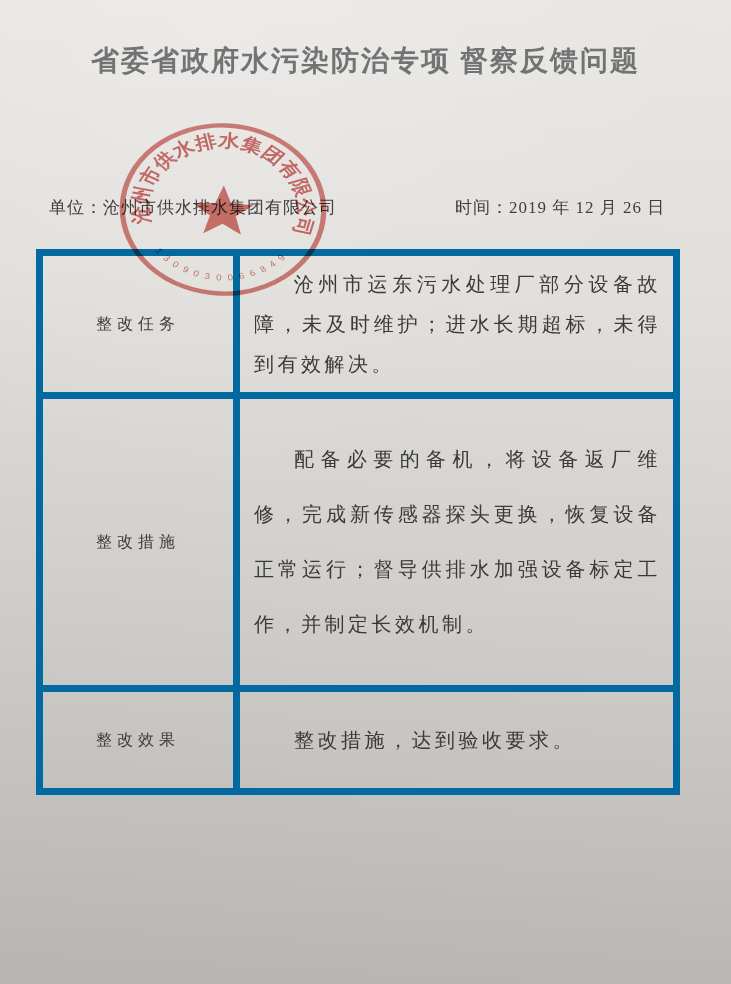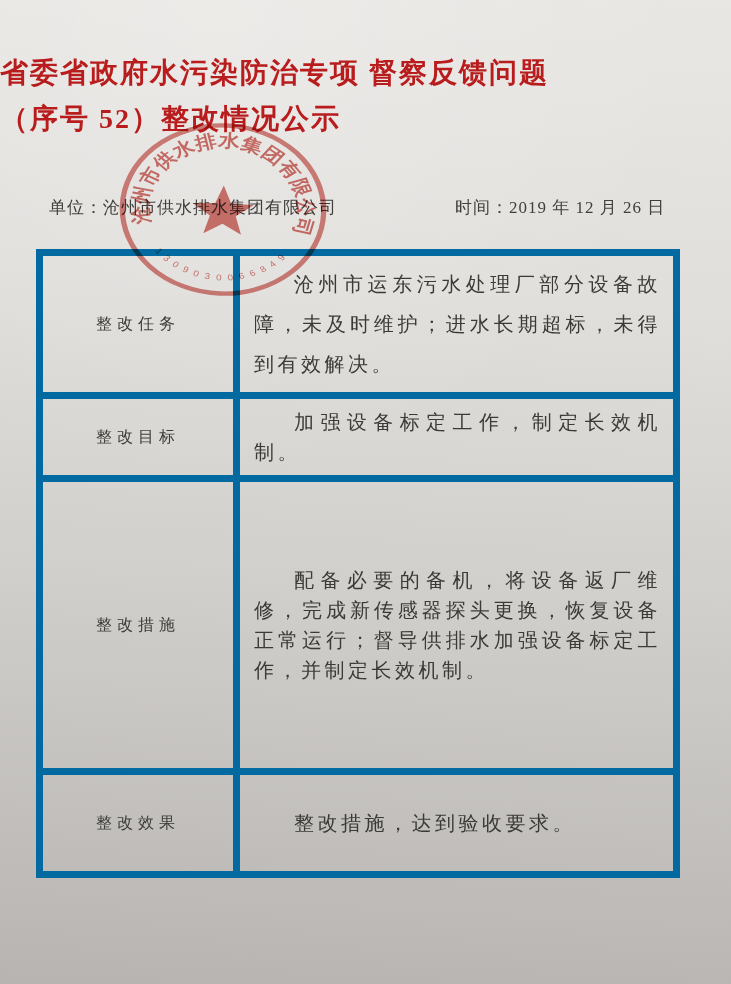--- a/index.html
+++ b/index.html
@@ -6,82 +6,75 @@
   body{
     width:731px;height:984px;overflow:hidden;position:relative;
     font-family:"Liberation Serif","DejaVu Serif",serif;
     color:#3b3a37;
     background:
       radial-gradient(120% 90% at 30% 0%, rgba(255,255,255,0.20), rgba(255,255,255,0) 55%),
       linear-gradient(183deg,#e9e7e4 0%,#e1dfdc 30%,#d2d0cd 58%,#b7b4b1 100%);
   }
   .page{position:absolute;inset:0;}
   .title{
-    position:absolute;top:50px;left:0;width:100%;
-    text-align:left;font-weight:bold;color:#b91c1c;
+    position:absolute;top:38px;left:0;width:100%;
+    text-align:center;font-weight:bold;color:#737373;
     font-size:28px;letter-spacing:2px;line-height:46px;
   }
   .meta{position:absolute;top:196px;left:0;width:100%;font-size:17px;letter-spacing:1px;color:#413f3c;}
   .meta .unit{position:absolute;left:49px;white-space:nowrap;}
   .meta .time{position:absolute;left:443px;white-space:nowrap;margin-left:12px;}
   table.doc{
     position:absolute;top:249px;left:36px;width:637px;
     border-collapse:collapse;table-layout:fixed;
   }
   table.doc td{border:7px solid #0369a1;vertical-align:middle;font-family:Liberation Serif, serif;}
   td.label-cell{
     text-align:center;font-size:16px;letter-spacing:5px;color:#3f3e3b;
   }
   td.content-cell{
     font-size:20px;letter-spacing:3.5px;text-align:justify;
     padding:8px 12px 8px 14px;color:#3b3a37;
   }
   td.content-cell p{margin:0;text-indent:2em;}
   tr.r1{height:119px;} tr.r1 p{line-height:40px;}
   tr.r2{height:51px;}  tr.r2 p{line-height:30px;}
-  tr.r3{height:293px;} tr.r3 p{line-height:30px;}
+  tr.r3{height:293px;} tr.r3 p{line-height:55px;}
   tr.r4{height:103px;} tr.r4 p{line-height:30px;}
   .seal{
     position:absolute;left:117px;top:121px;width:212px;height:177px;
     mix-blend-mode:multiply;opacity:0.88;transform:rotate(2deg);
     pointer-events:none;
   }
   .seal svg{width:100%;height:100%;}
 </style>
 </head>
 <body>
 
 <div class="page">
 
   <div class="title">
     <div>省委省政府水污染防治专项 督察反馈问题</div>
-    <div>（序号 52）整改情况公示</div>
   </div>
 
   <div class="meta">
     <span class="unit"><span>单位：</span><span>沧州市供水排水集团有限公司</span></span>
     <span class="time"><span>时间：</span><span>2019 年 12 月 26 日</span></span>
   </div>
 
   <table class="doc">
     <colgroup>
         <col style="width:197px">
         <col style="width:440px">
       </colgroup>
     <tbody>
       <tr class="r1">
         <td class="label-cell">整改任务</td>
         <td class="content-cell">
           <p>沧州市运东污水处理厂部分设备故障，未及时维护；进水长期超标，未得到有效解决。</p>
-        </td>
-      </tr>
-      <tr class="r2">
-        <td class="label-cell">整改目标</td>
-        <td class="content-cell">
-          <p>加强设备标定工作，制定长效机制。</p>
         </td>
       </tr>
       <tr class="r3">
         <td class="label-cell">整改措施</td>
         <td class="content-cell">
           <p>配备必要的备机，将设备返厂维修，完成新传感器探头更换，恢复设备正常运行；督导供排水加强设备标定工作，并制定长效机制。</p>
         </td>
       </tr>
       <tr class="r4">
         <td class="label-cell">整改效果</td>

